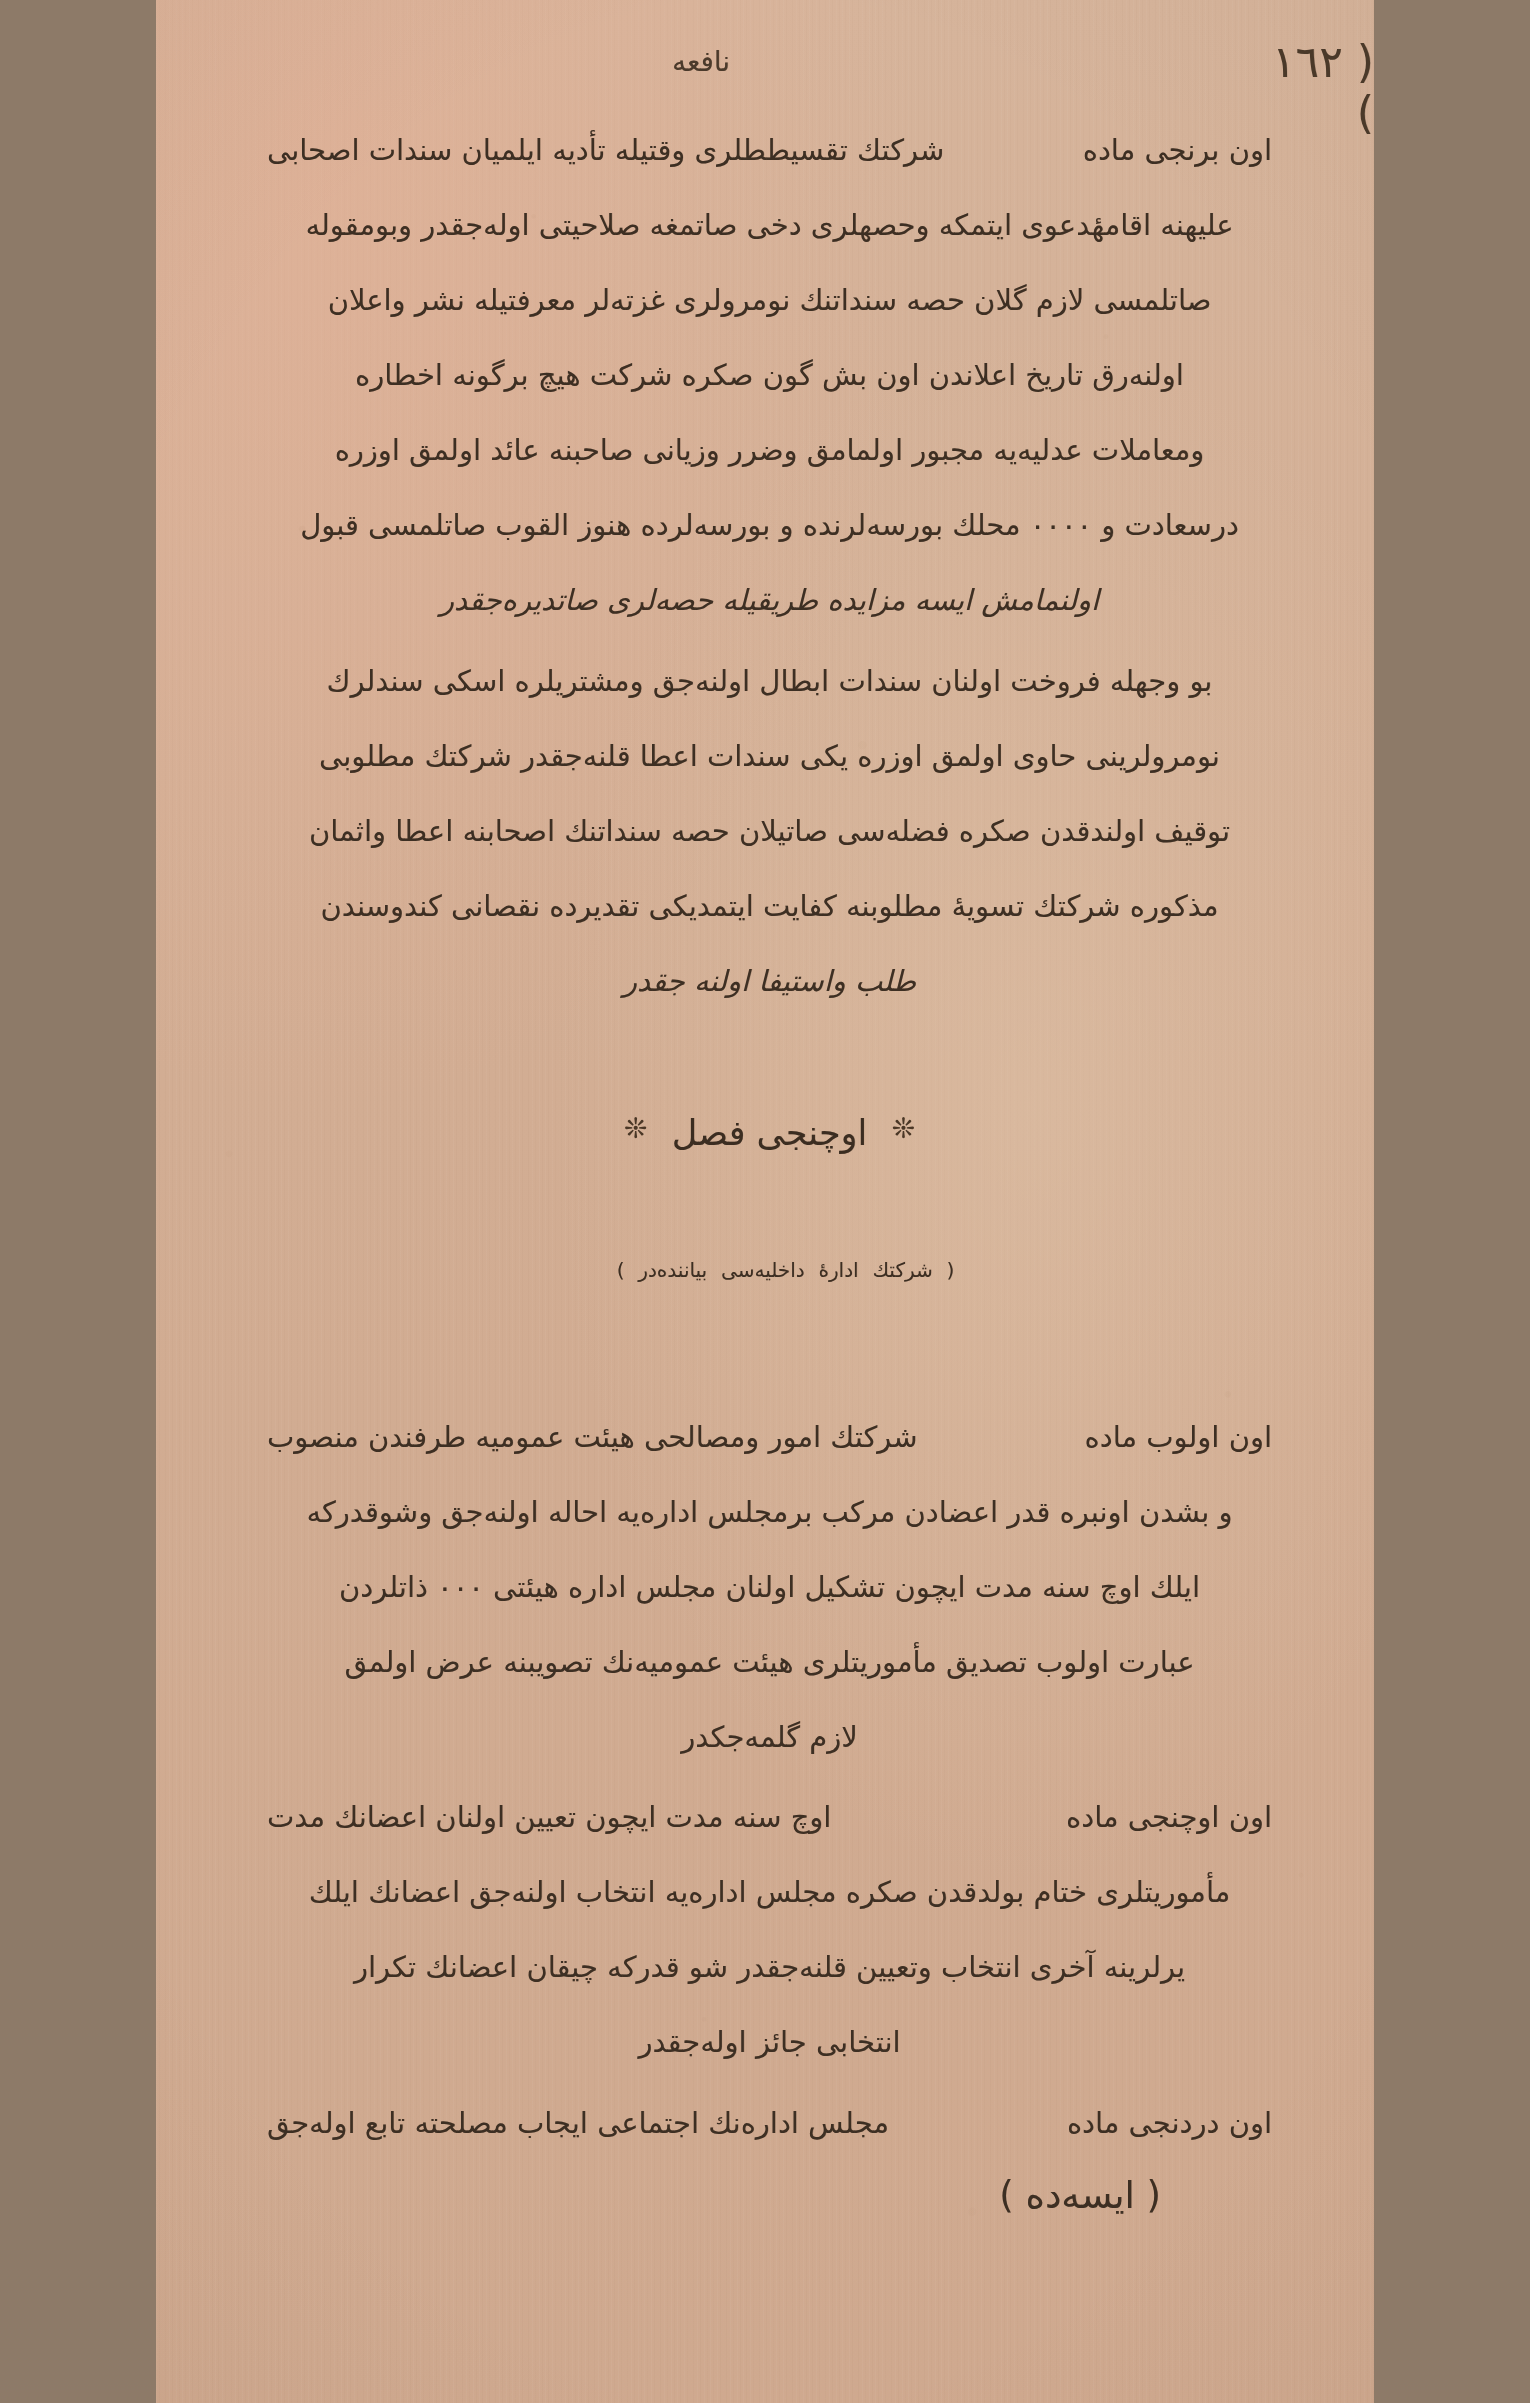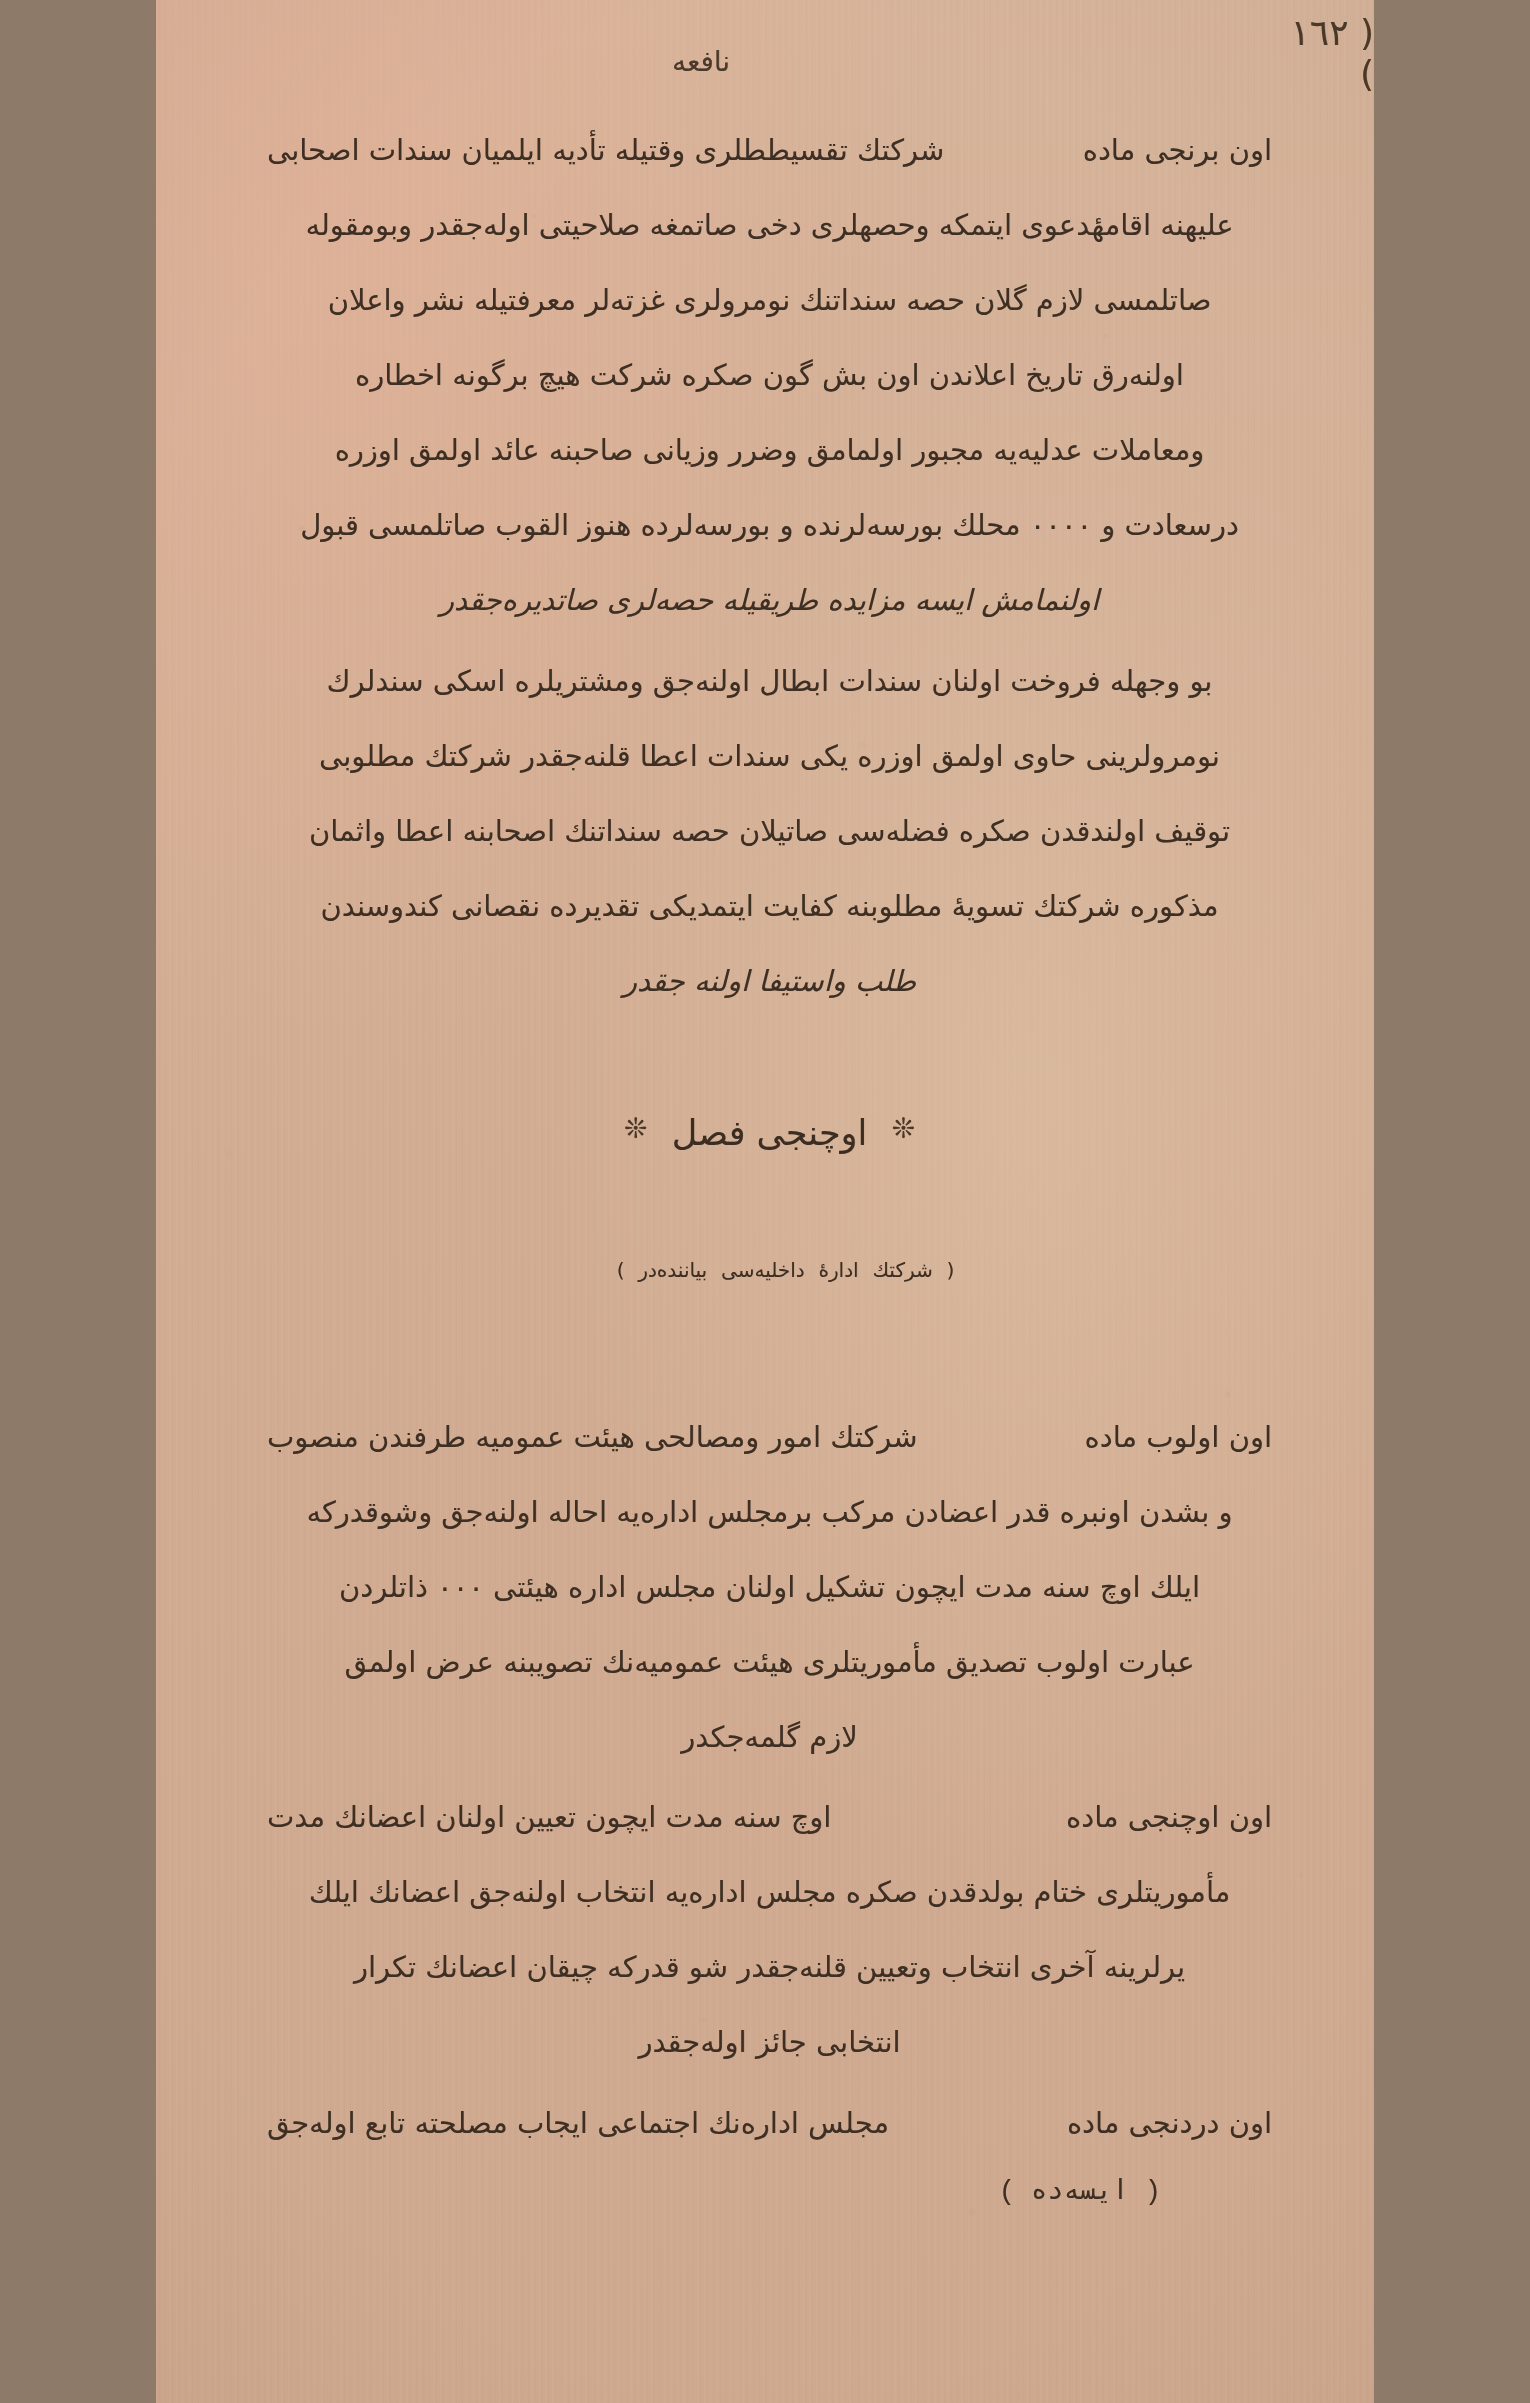--- a/index.html
+++ b/index.html
@@ -82,23 +82,23 @@
     top: 45px;
     left: 50%;
     transform: translateX(-50%) translateX(-64px);
     font-size: 28px;
     color: #4b3a2b;
     letter-spacing: 0.5px;
     text-shadow: 0.4px 0.4px 0 rgba(60,40,25,0.28);
   }
   .page-number {
     position: absolute;
-    top: 12px;
+    top: 36px;
     left: 1078px;
-    font-size: 36px;
+    font-size: 44px;
     color: #4a3929;
     letter-spacing: 2.8px;
     text-shadow: 0.4px 0.4px 0 rgba(60,40,25,0.25);
     margin-left: 37px;
   }
 
   
   .body-block {
     padding: 0 102px 0 111px;
   }
@@ -166,24 +166,23 @@
     color: #3c2e22;
     text-shadow: 0.4px 0.4px 0 rgba(60,40,25,0.28);
     word-spacing: 7.5px;
     margin-left: 32px;
   }
 
   
   .catchword {
     margin-top: 13px;
     padding-right: 111px;
-    font-size: 27px;
+    font-size: 37px;
     color: #3d2f23;
     text-shadow: 0.3px 0.3px 0 rgba(70,48,30,0.3);
-    font-family: Liberation Mono, monospace;
   }
 </style>
 </head>
 <body>
 
 <div class="page">
   <div class="grain"></div>
 
   <div class="content">
 

